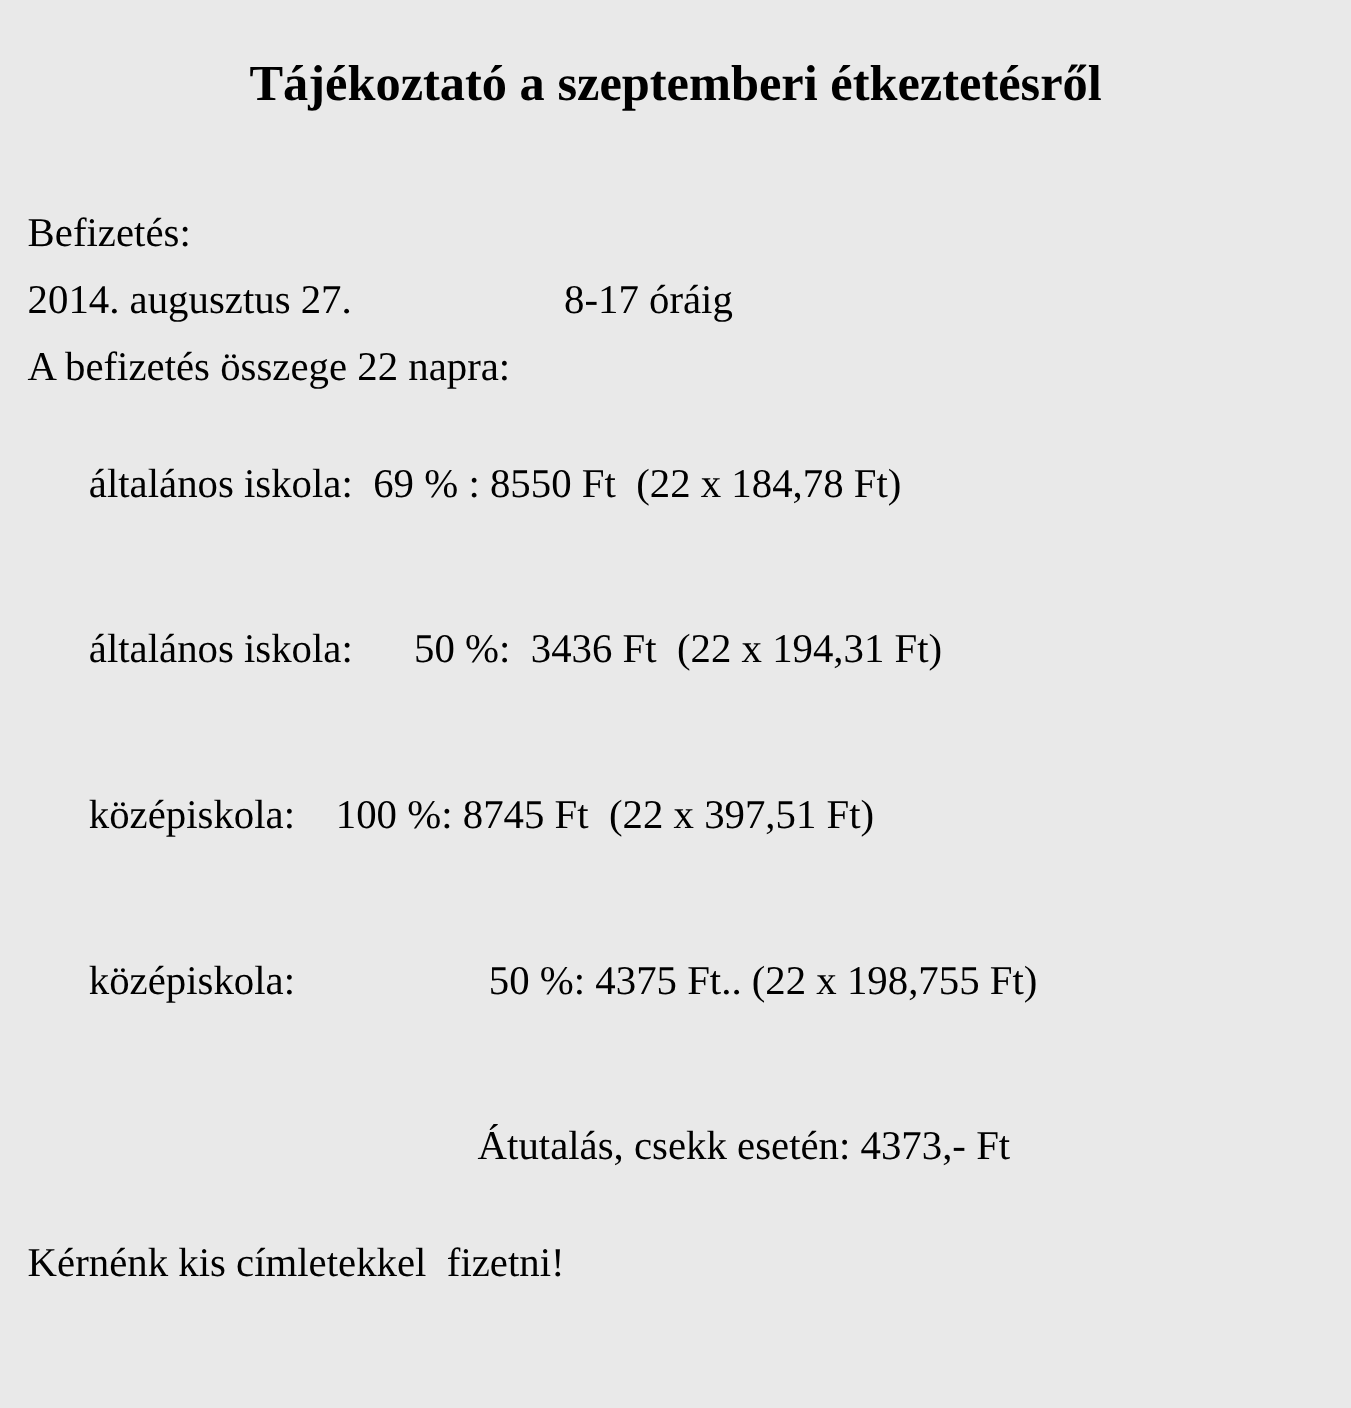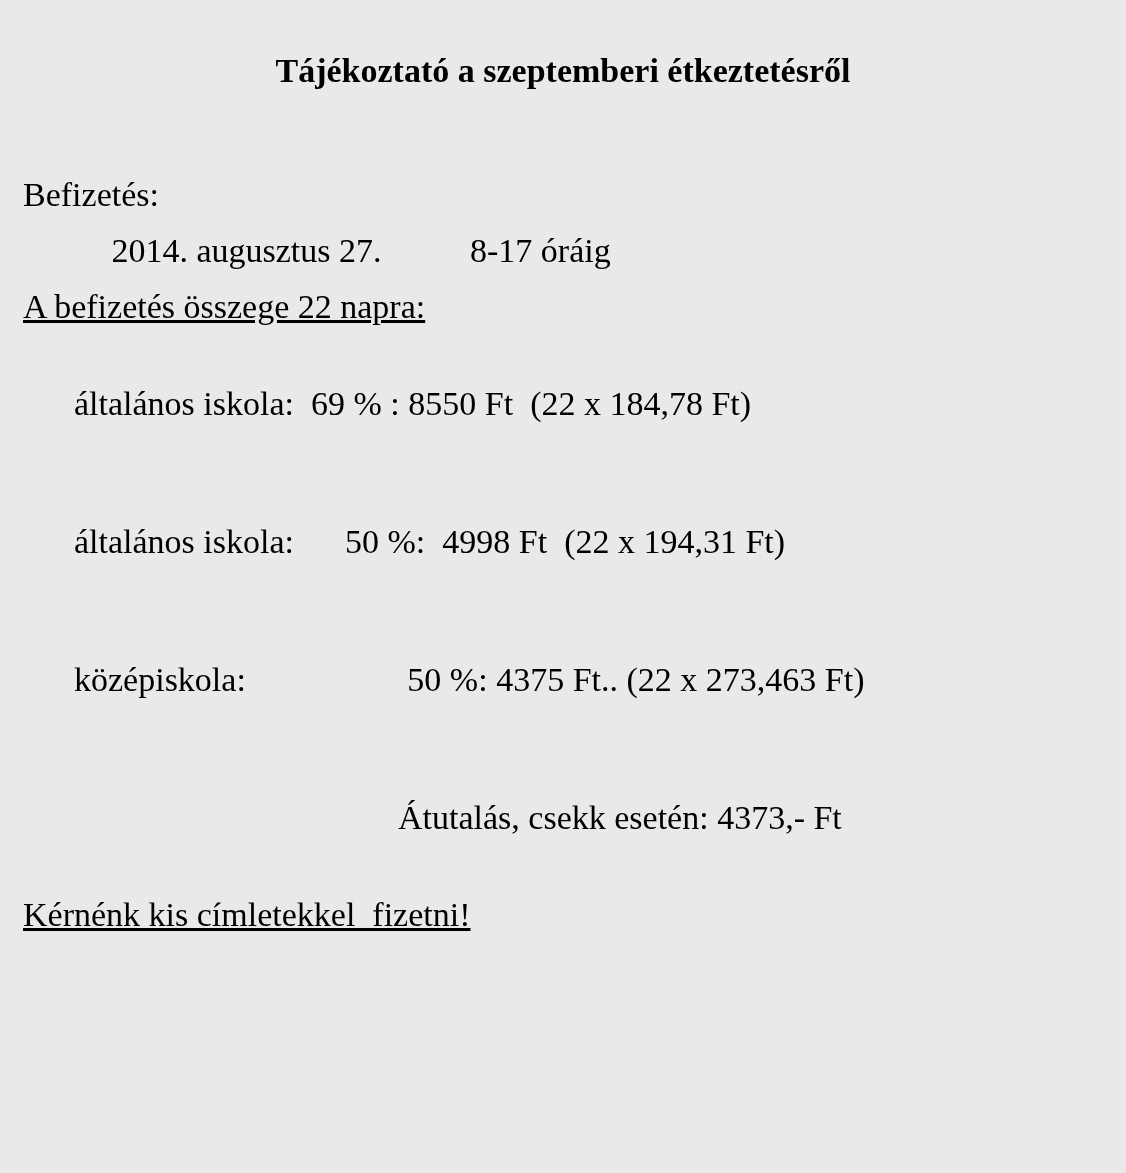--- a/index.html
+++ b/index.html
@@ -18,44 +18,42 @@
     overflow: hidden;
   }
 
   .page {
     width: 1126px;
     height: 1173px;
     padding: 50px 23px 0 23px;
   }
 
   .doc-title {
-    font-size: 34px;
+    font-size: 42px;
     font-weight: bold;
     line-height: 41px;
     text-align: center;
     margin-bottom: 83px;
     white-space: pre-wrap;
   }
 
   .line {
     line-height: 41px;
     margin-bottom: 15px;
     white-space: pre-wrap;
     font-weight: normal;
   }
 
   .gap-top {
-    text-decoration: underline;
   }
 
   .date-row {
     display: flex;
     line-height: 41px;
     margin-bottom: 15px;
-    text-align: center;
   }
 
   .date-col {
     display: inline-block;
     width: 447px;
     flex: 0 0 447px;
     white-space: pre-wrap;
   }
 
   .hours-col {
@@ -88,26 +86,29 @@
   </section>
 
   <section>
     <p class="line gap-top">A befizetés összege 22 napra:</p>
 
     <p class="line">
       <span>általános iskola:  69 % : </span><span class="amount">8550 Ft</span><span>  (22 x 184,78 Ft)</span>
     </p>
 
     <p class="line">
-      <span>általános iskola:      50 %:  </span><span class="amount">4998 Ft</span><span>  (22 x 194,31 Ft)</span>
+      <span>általános iskola:      50 %:  </span><span class="amount">3436 Ft</span><span>  (22 x 194,31 Ft)</span>
     </p>
 
+    <p class="line">
+      <span>középiskola:    100 %: </span><span class="amount">8745 Ft</span><span>  (22 x 397,51 Ft)</span>
+    </p>
 
     <p class="line">
-      <span>középiskola:                   50 %: </span><span class="amount">4375 Ft</span><span>.. (22 x 273,463 Ft)</span>
+      <span>középiskola:                   50 %: </span><span class="amount">4375 Ft</span><span>.. (22 x 198,755 Ft)</span>
     </p>
 
     <p class="line transfer-line">
       <span>Átutalás, csekk esetén: </span><span class="amount">4373</span><span>,- Ft</span>
     </p>
   </section>
 
   <section>
     <p class="line gap-top">Kérnénk kis címletekkel  fizetni!</p>
 

